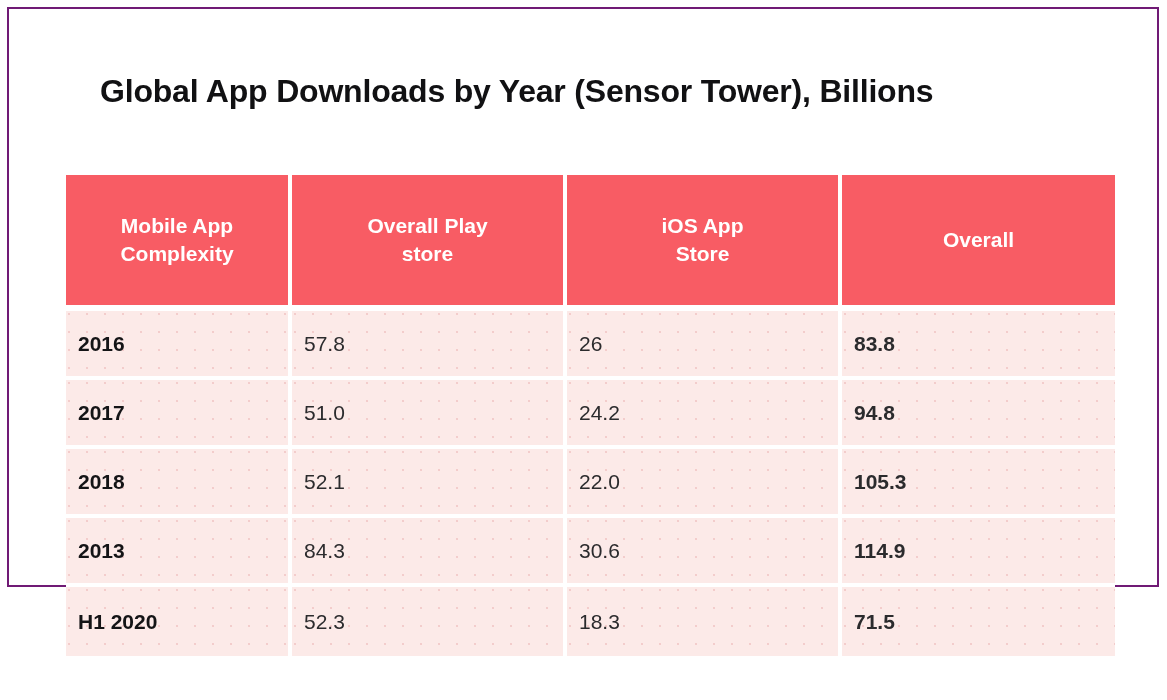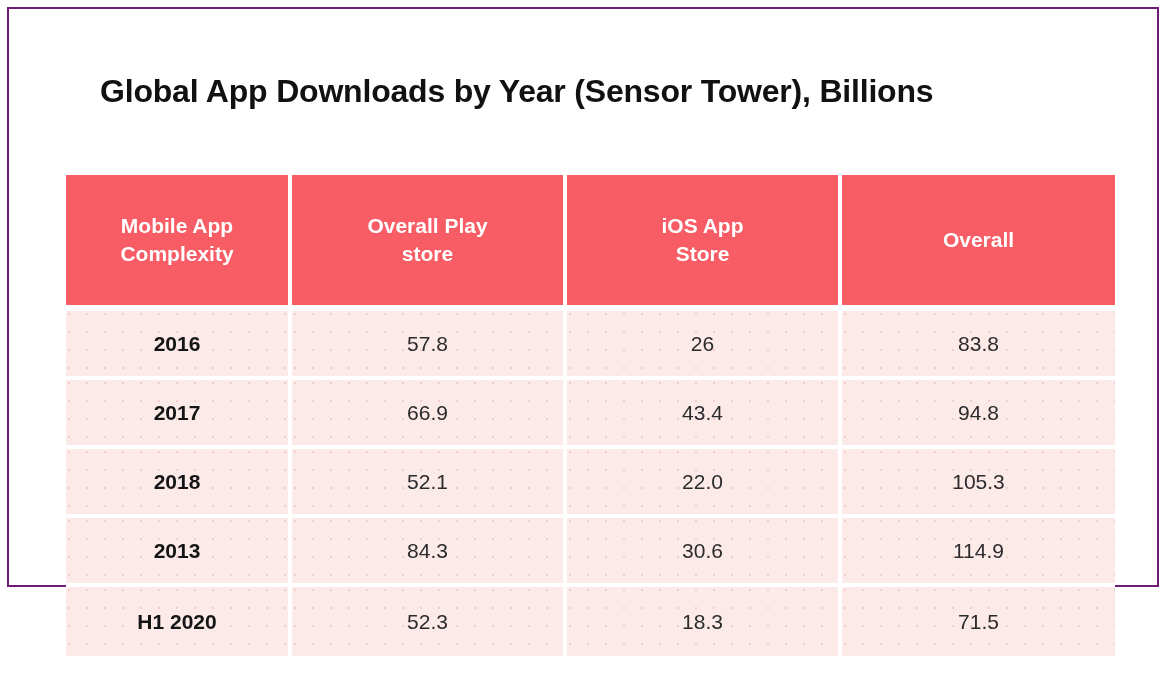--- a/index.html
+++ b/index.html
@@ -73,27 +73,26 @@
   thead th:last-child { border-right: none; }
 
   tbody td {
     background-color: #fceae8;
     background-image:
       radial-gradient(circle at 3px 3px, rgba(233,170,170,0.45) 0.9px, transparent 1.1px);
     background-size: 18px 18px;
     height: 69px;
     font-size: 21px;
     color: #2b2b2d;
-    text-align: center;
     vertical-align: middle;
     padding: 0 12px;
     border-right: 4px solid #ffffff;
     border-bottom: 4px solid #ffffff;
   }
-  tbody td:last-child { border-right: none; }
+  tbody td:last-child { border-right: none; font-weight: bold; }
   tbody tr:last-child td { border-bottom: none; }
 
   tbody td.row-label {
     font-weight: bold;
     color: #141416;
   }
 </style>
 </head>
 <body>
 
@@ -129,22 +128,22 @@
     </thead>
     <tbody>
       <tr>
         <td class="row-label">2016</td>
         <td>57.8</td>
         <td>26</td>
         <td>83.8</td>
       </tr>
       <tr>
         <td class="row-label">2017</td>
-        <td>66.9</td>
-        <td>43.4</td>
+        <td>51.0</td>
+        <td>24.2</td>
         <td>94.8</td>
       </tr>
       <tr>
         <td class="row-label">2018</td>
         <td>52.1</td>
         <td>22.0</td>
         <td>105.3</td>
       </tr>
       <tr>
         <td class="row-label">2013</td>

